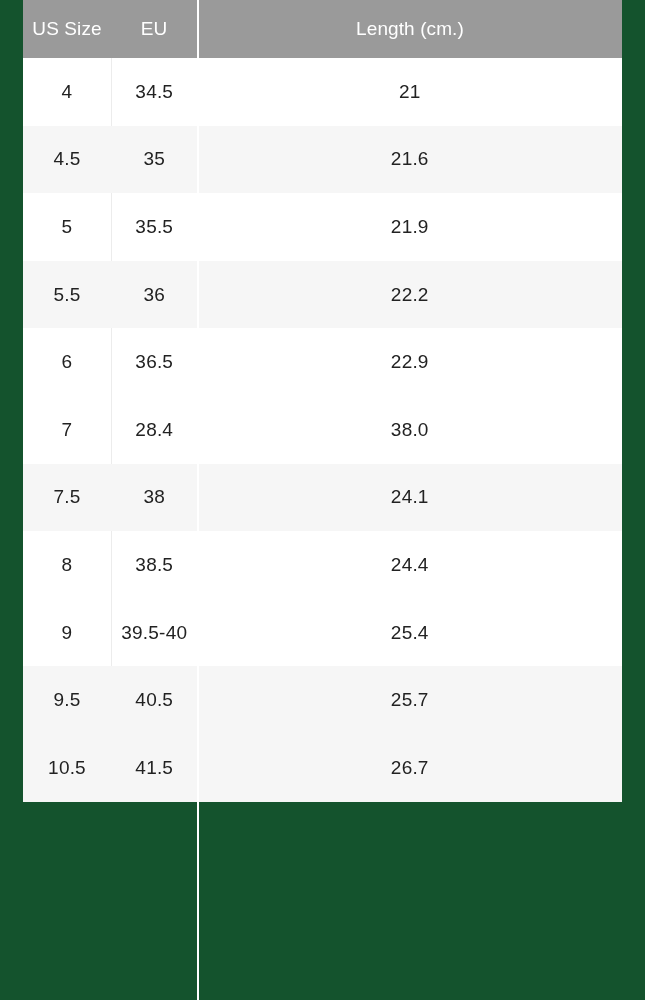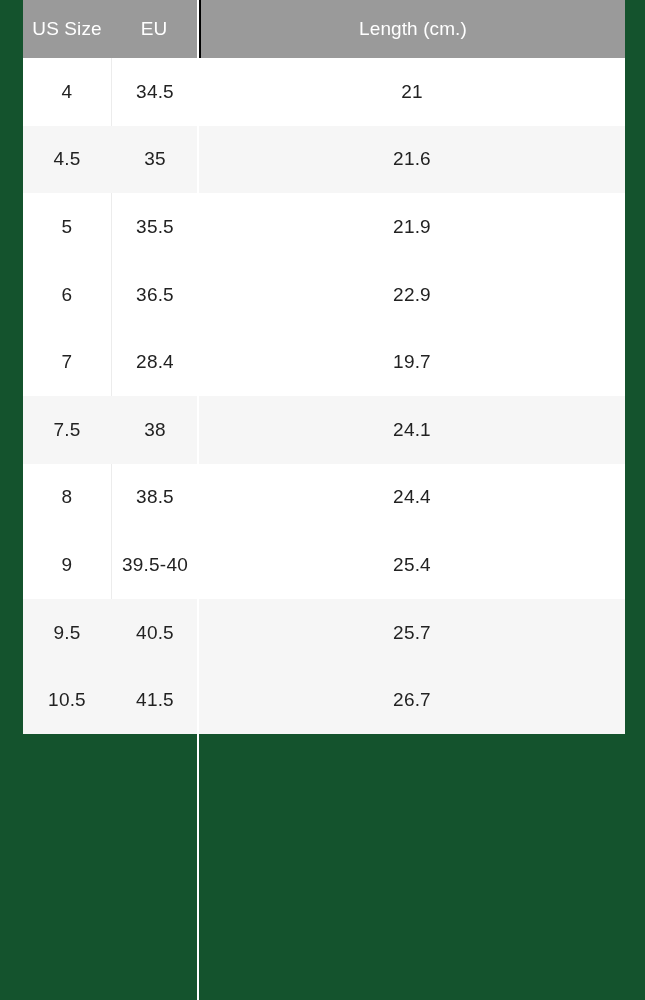--- a/index.html
+++ b/index.html
@@ -45,21 +45,21 @@
     height: 58px;
     line-height: 58px;
     padding: 0;
     text-align: center;
     vertical-align: middle;
     letter-spacing: 0.1px;
   }
 
   th.col-us   { width: 88px; }
   th.col-eu   { width: 86px; }
-  th.col-len  { width: 424px; border-left: 4px solid #000000; }
+  th.col-len  { width: 424px; border-left: 1px solid #000000; }
 
   table.size-table tbody td {
     height: 67.6px;
     padding: 0;
     text-align: center;
     vertical-align: middle;
     font-size: 19px;
     color: #222222;
     white-space: nowrap;
     letter-spacing: 0.2px;
@@ -121,32 +121,37 @@
           <td class="cell-eu">35</td>
           <td class="cell-len">21.6</td>
         </tr>
 
         <tr class="row-odd">
           <td class="cell-us">5</td>
           <td class="cell-eu">35.5</td>
           <td class="cell-len">21.9</td>
         </tr>
 
+        <tr class="row-even">
+          <td class="cell-us">5.5</td>
+          <td class="cell-eu">36</td>
+          <td class="cell-len">22.2</td>
+        </tr>
 
         <tr class="row-odd">
           <td class="cell-us">6</td>
           <td class="cell-eu">36.5</td>
           <td class="cell-len">22.9</td>
         </tr>
 
 
         <tr class="row-odd">
           <td class="cell-us">7</td>
           <td class="cell-eu">28.4</td>
-          <td class="cell-len">19.7</td>
+          <td class="cell-len">38.0</td>
         </tr>
 
         <tr class="row-even">
           <td class="cell-us">7.5</td>
           <td class="cell-eu">38</td>
           <td class="cell-len">24.1</td>
         </tr>
 
         <tr class="row-odd">
           <td class="cell-us">8</td>

